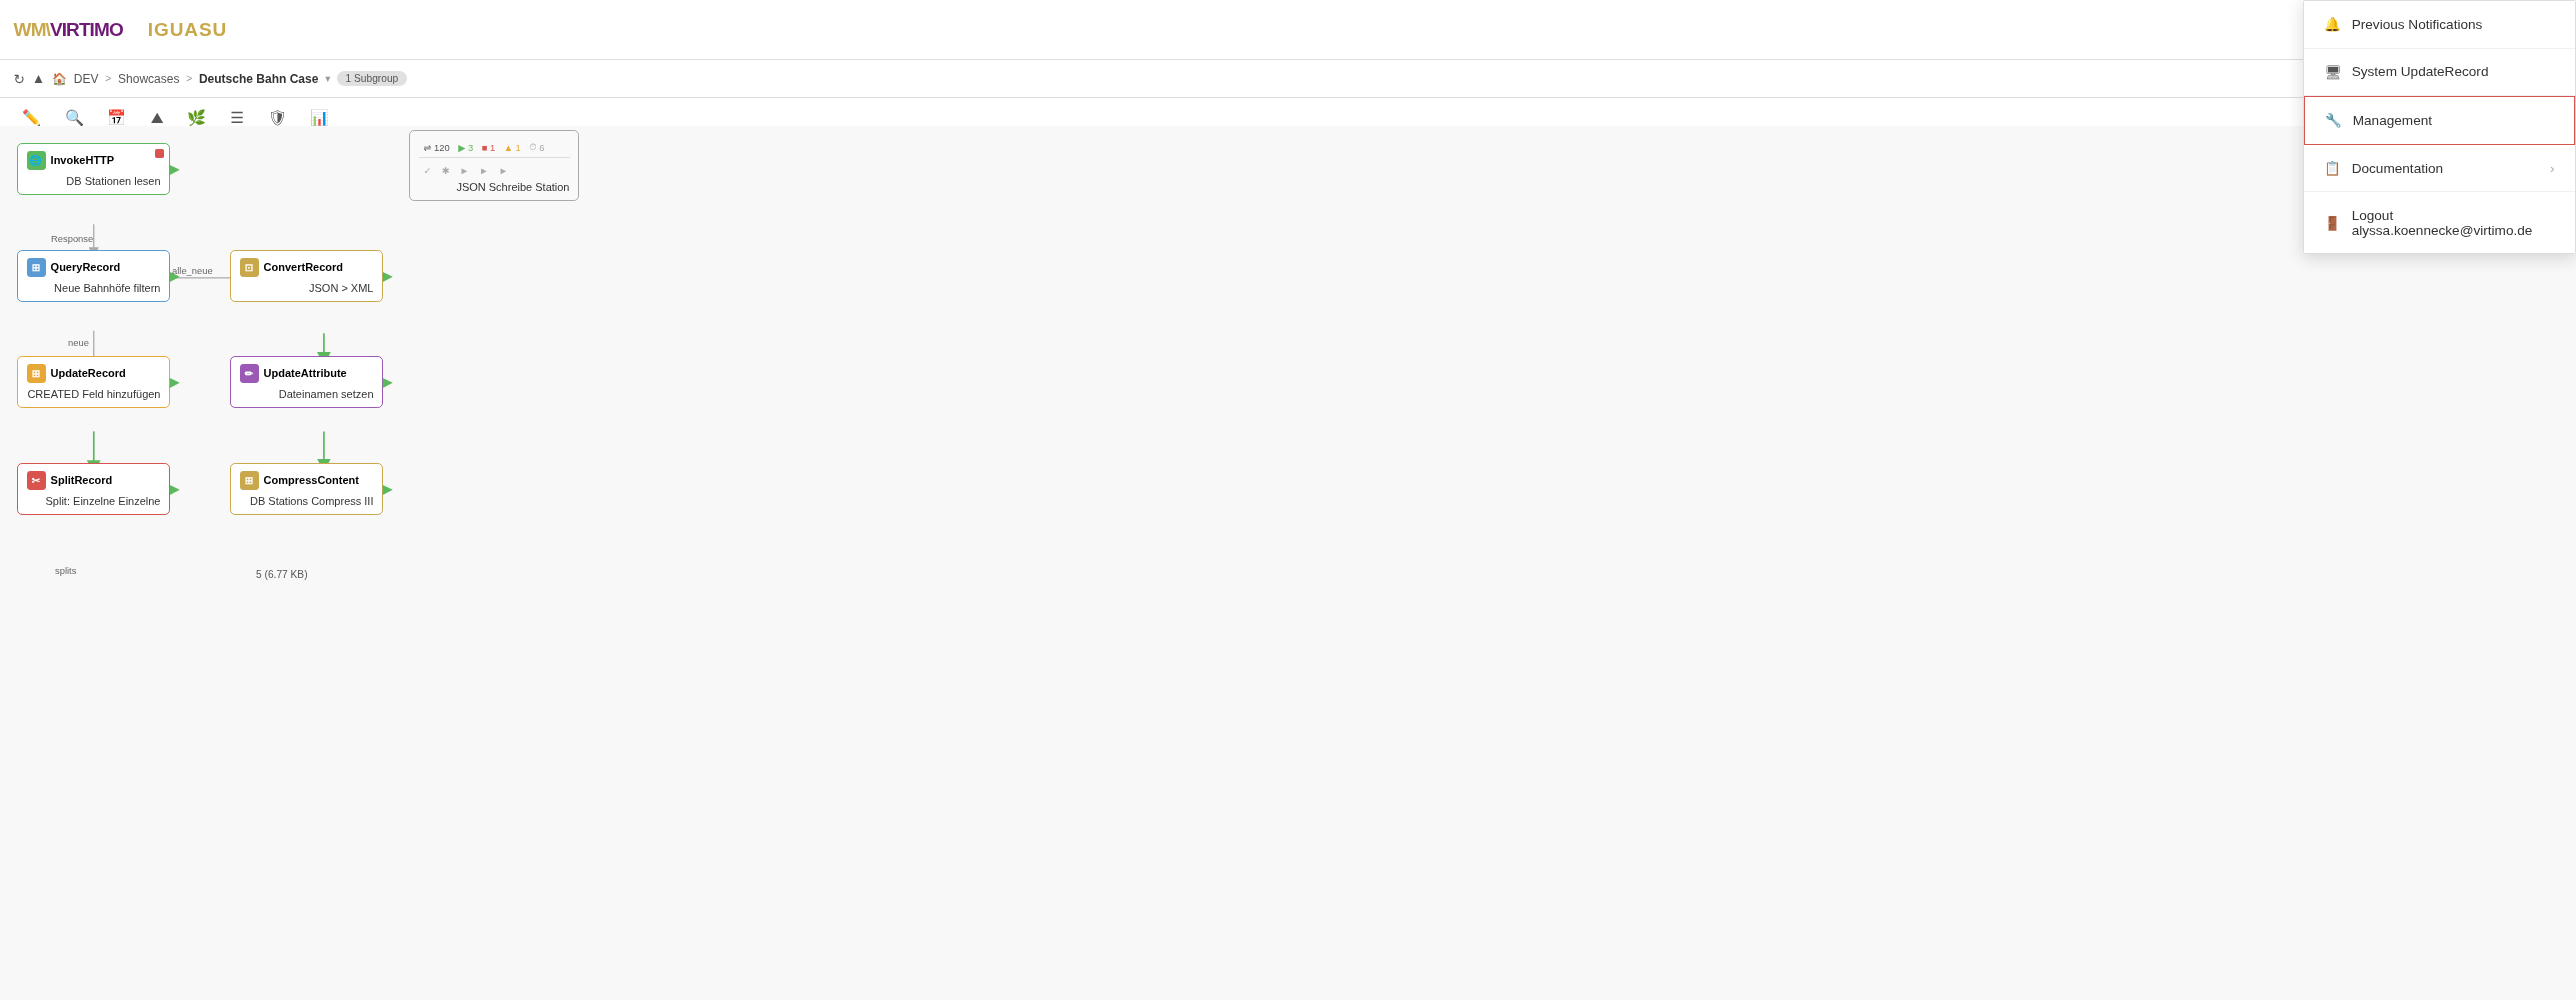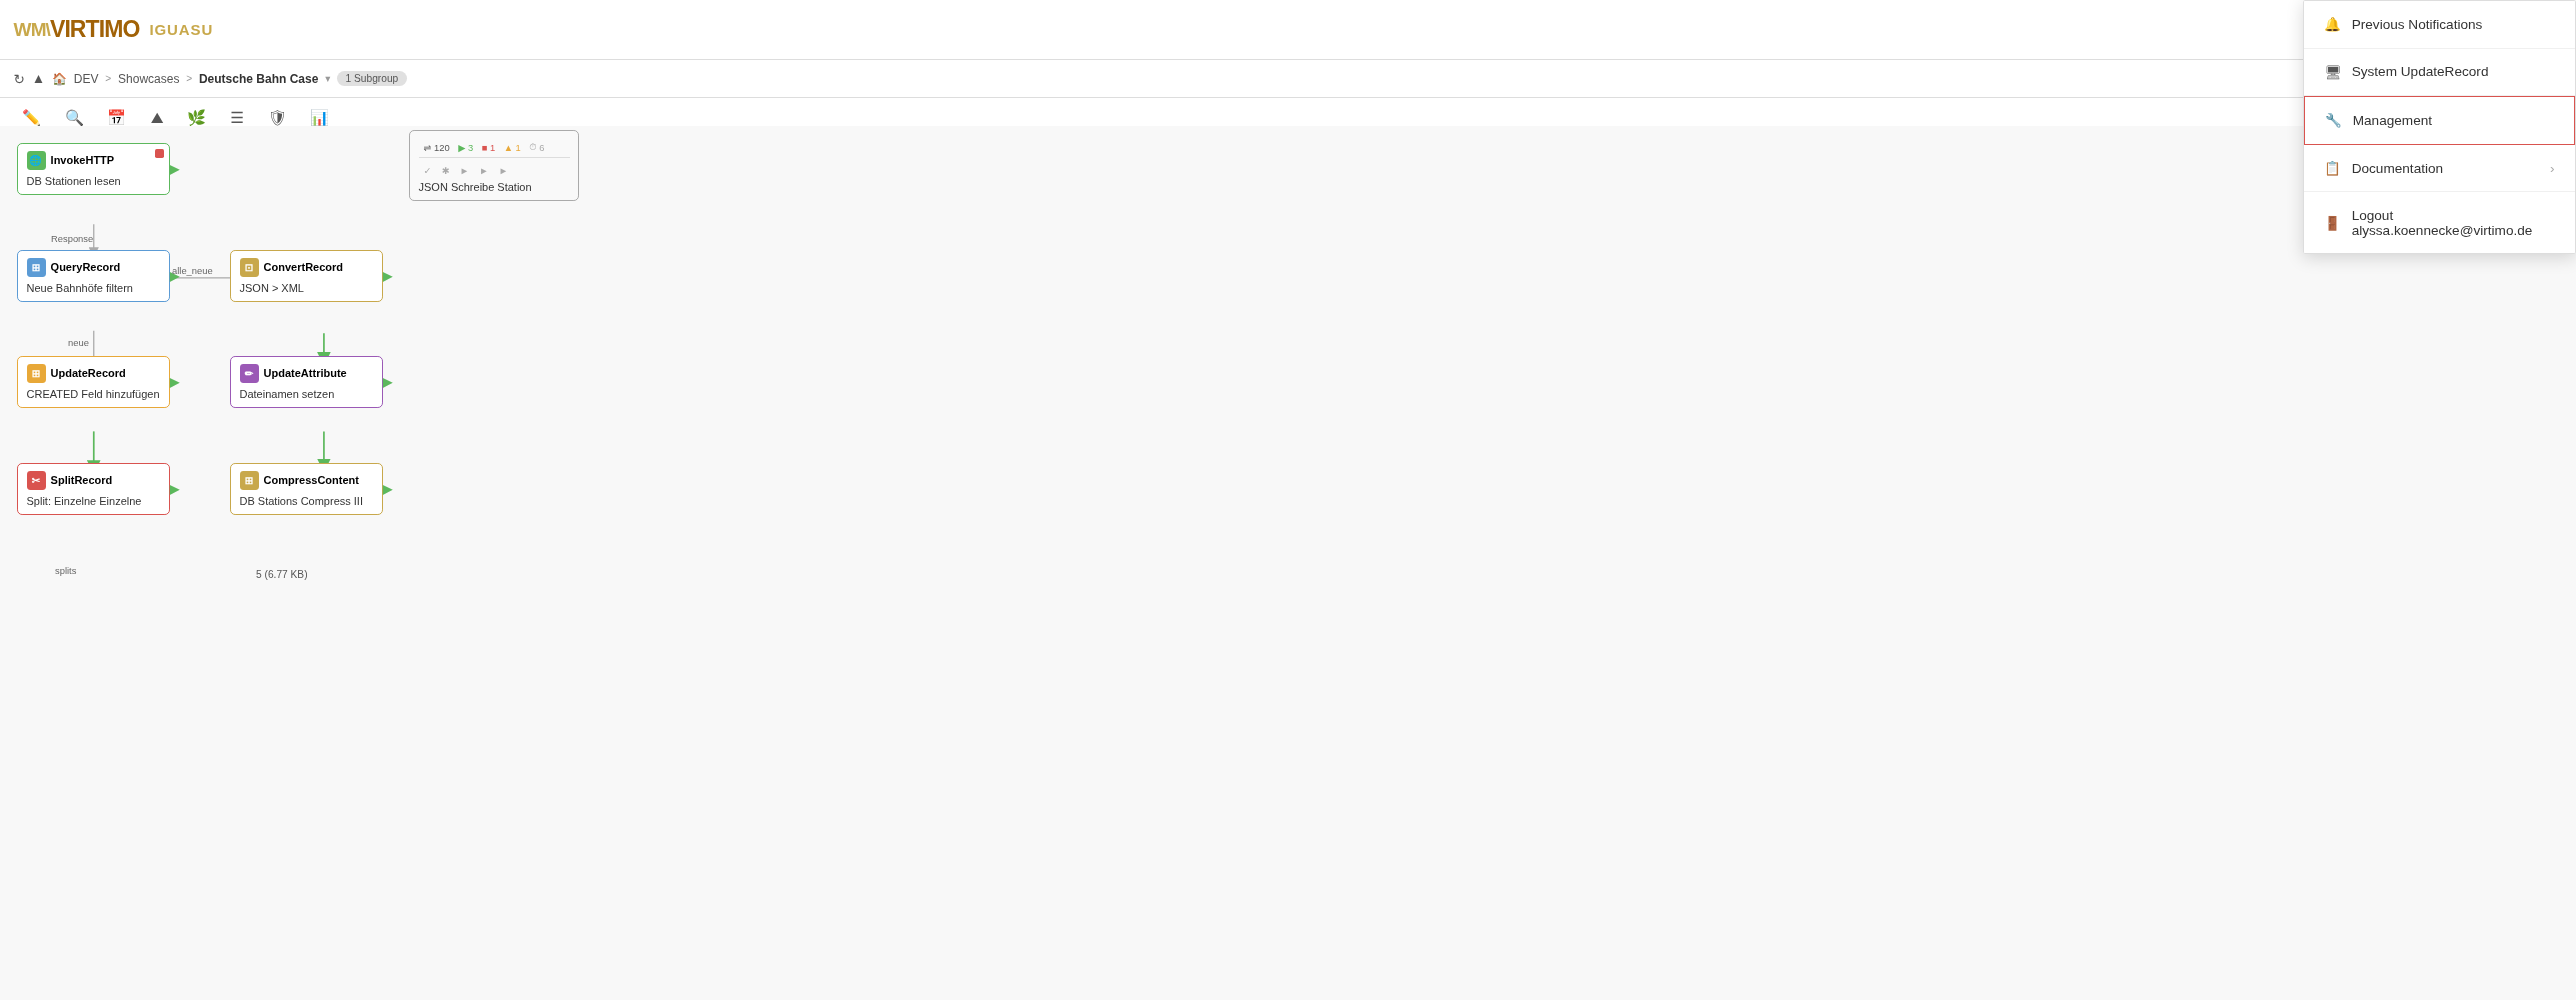--- a/index.html
+++ b/index.html
@@ -22,29 +22,29 @@
       margin-right: 27px;
     }
     .logo-wm {
       font-weight: bold;
       font-size: 19px;
       color: #c8a84b;
       letter-spacing: -0.9px;
     }
     .logo-virtimo {
       font-weight: bold;
-      font-size: 23px;
-      color: #a16207;
+      font-size: 19px;
+      color: #701a75;
       letter-spacing: -0.9px;
     }
     .logo-iguasu {
       font-weight: bold;
-      font-size: 15px;
+      font-size: 19px;
       color: #c8a84b;
-      margin-left: 10px;
+      margin-left: 25px;
       letter-spacing: 0.9px;
     }
     .header-spacer { flex: 1; }
     .header-icons {
       display: flex;
       align-items: center;
       gap: 17px;
     }
     .header-icon {
       font-size: 15.3px;
@@ -157,21 +157,21 @@
       border-radius: 3.4px;
       display: flex;
       align-items: center;
       justify-content: center;
       font-size: 10.2px;
       color: #fff;
     }
     .node-label {
       font-size: 11px;
       color: #333;
-      text-align: left;
+      text-align: right;
       padding-top: 1.7px;
     }
 
     
     .node-invoke {
       border-color: #5cb85c;
       left: 17px;
       top: 17px;
     }
     .node-invoke .node-icon { background: #5cb85c; }

